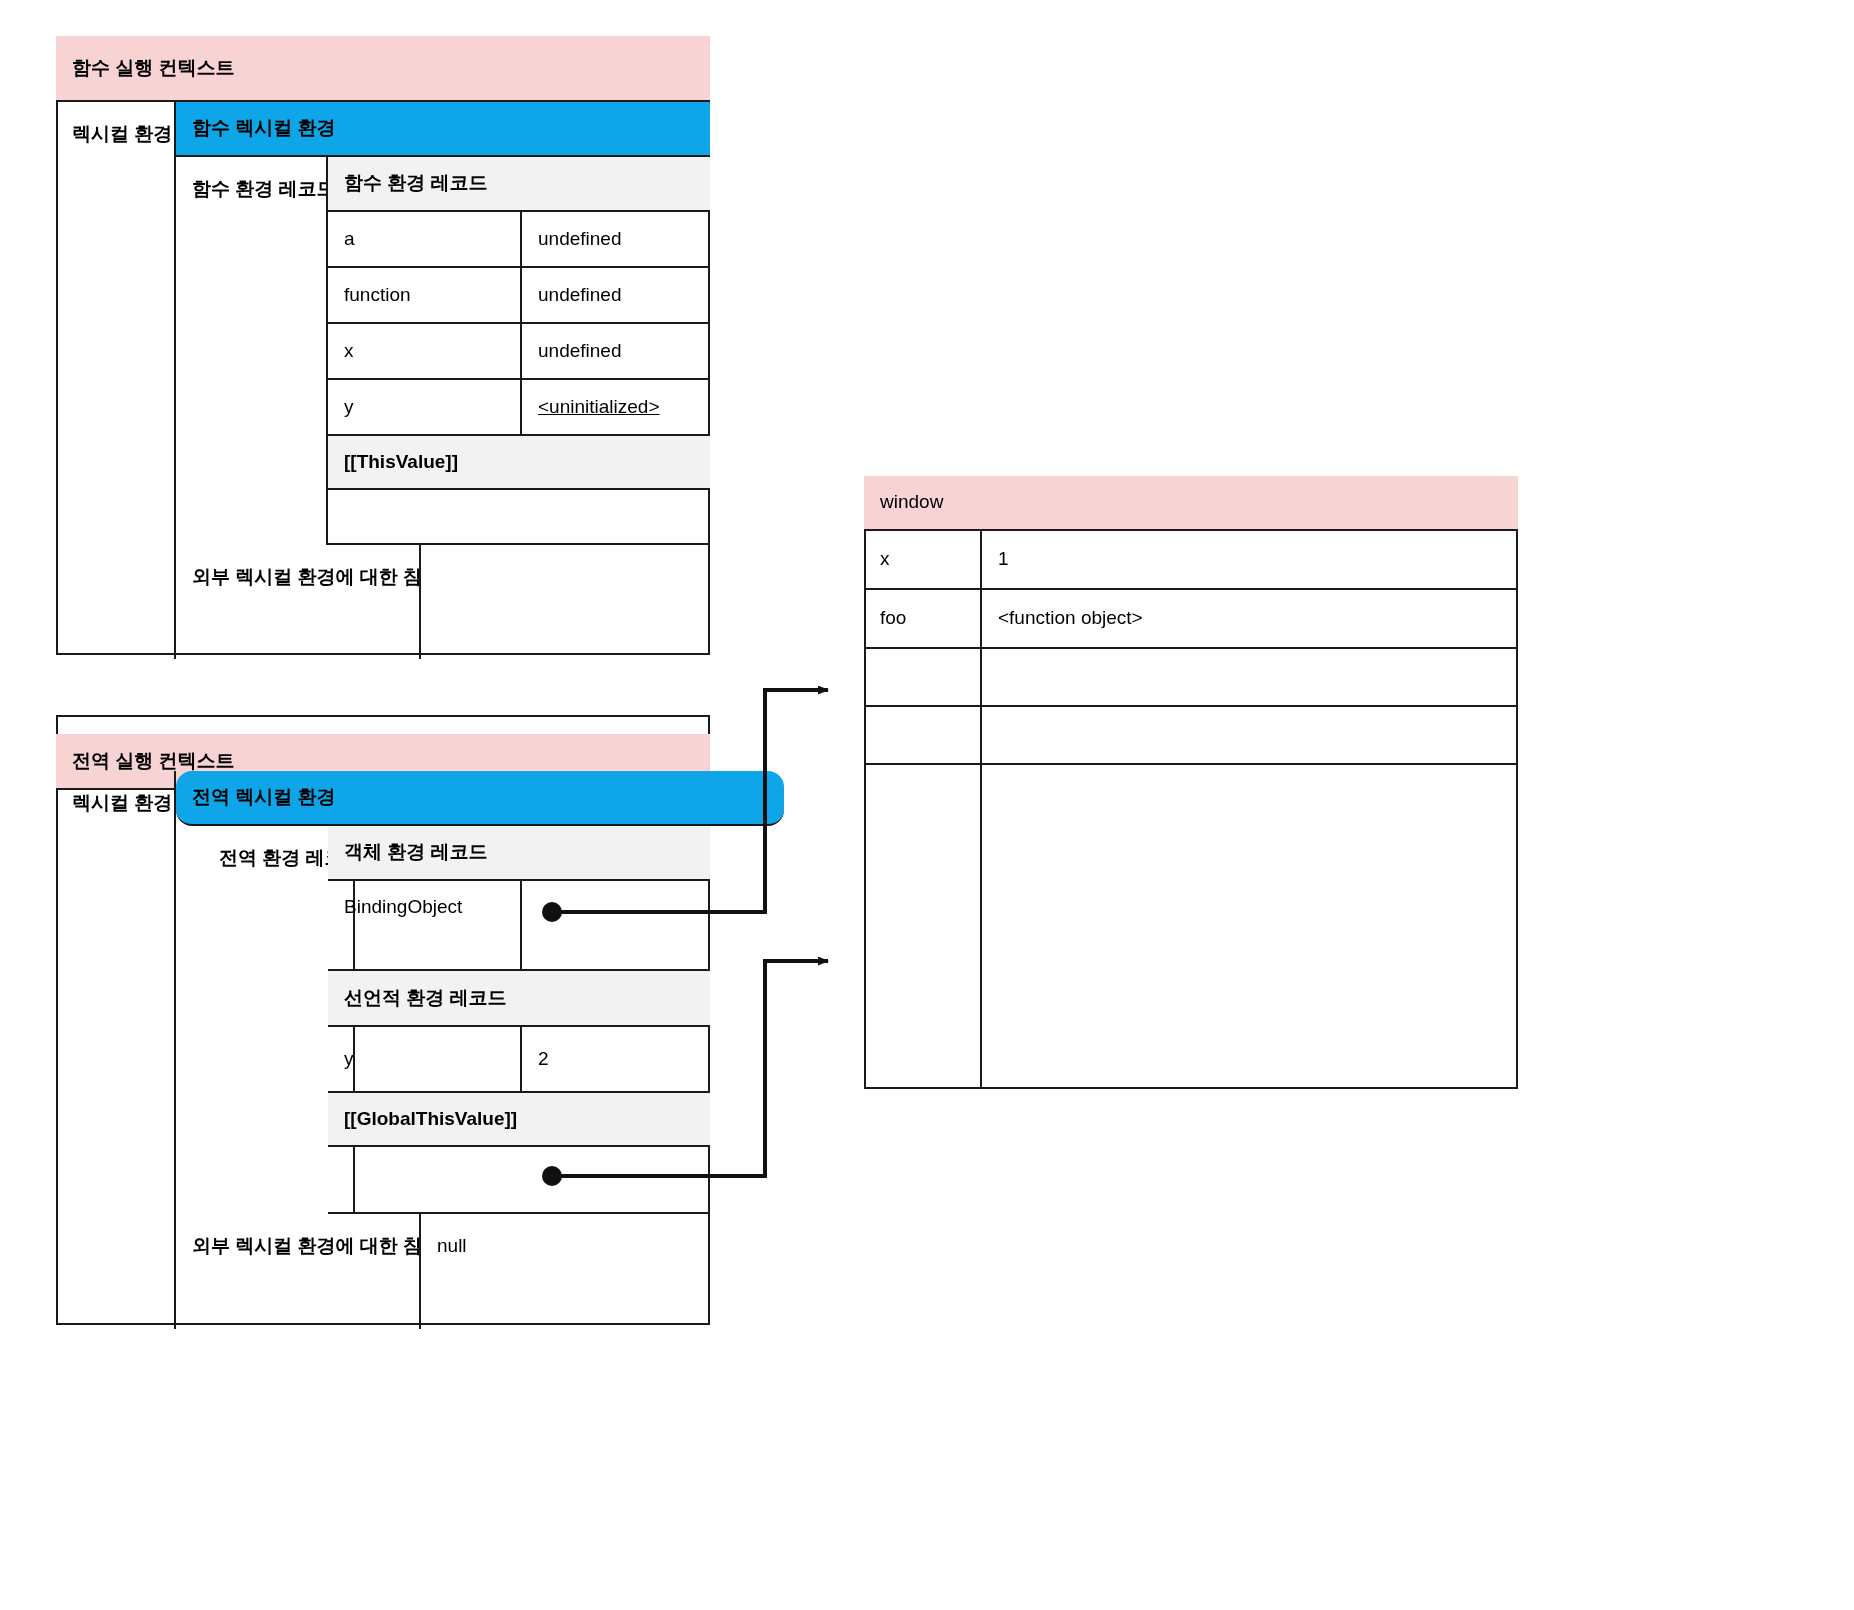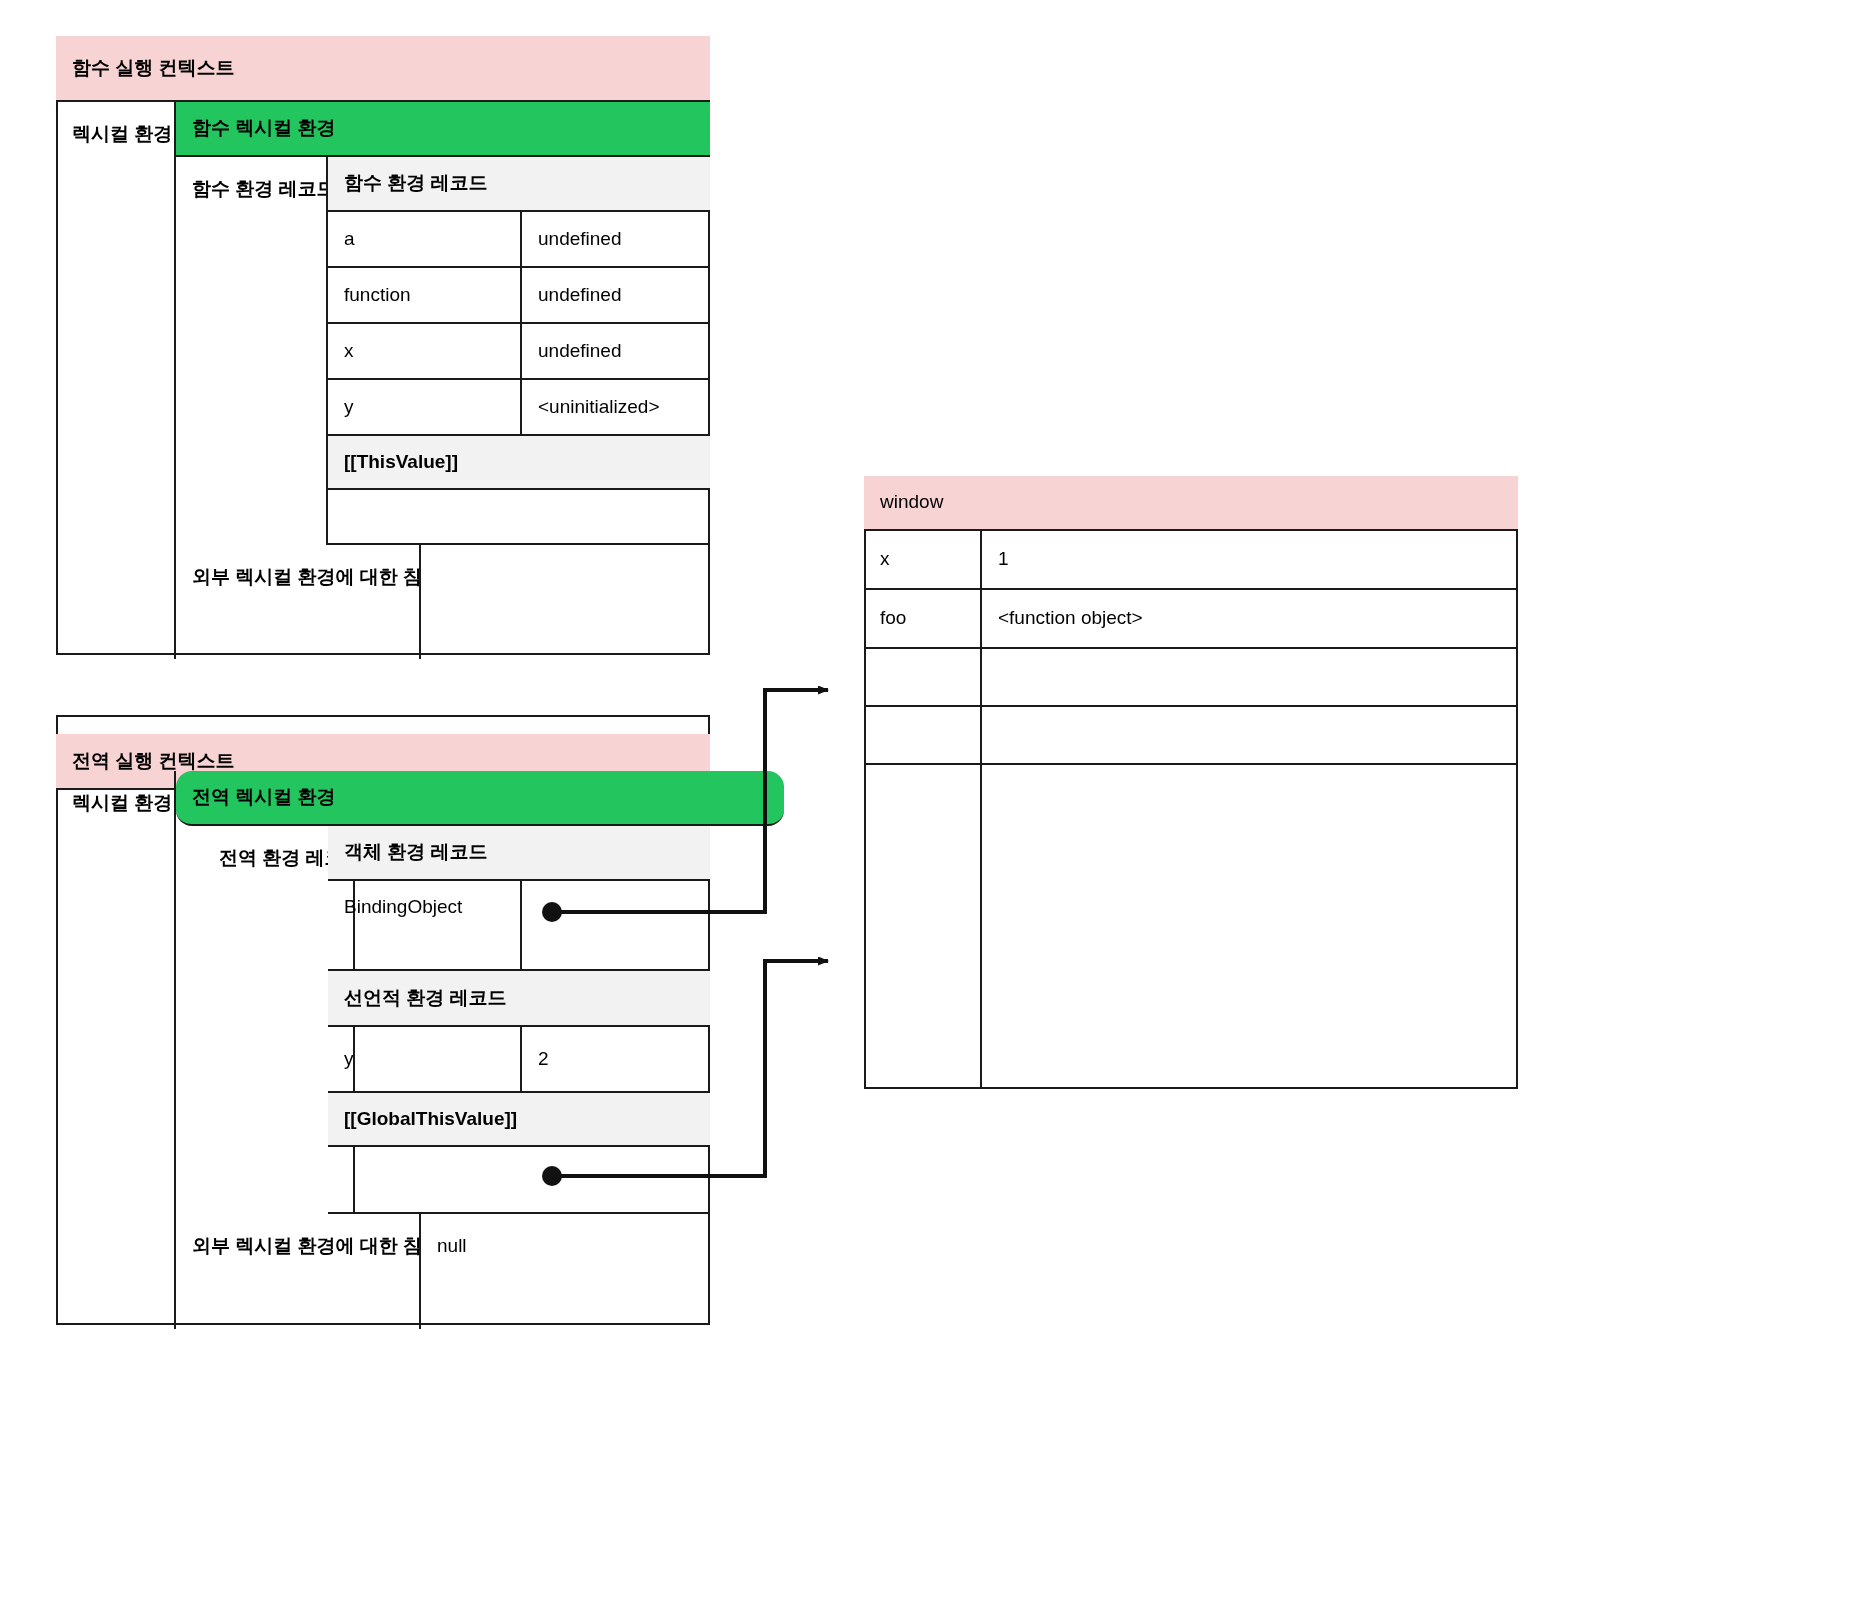--- a/index.html
+++ b/index.html
@@ -33,21 +33,21 @@
     font-size: 19px;
     line-height: 1.3;
     overflow: hidden;
     white-space: nowrap;
   }
   .cell.no-r { border-right: none; }
   .cell.no-b { border-bottom: none; }
   .cell.br { border-right: 2px solid #1a1a1a; }
 
   .hdr-pink   { background: #f8d3d3; }
-  .hdr-lpink  { background: #22c55e; }
+  .hdr-lpink  { background: #0ea5e9; }
   .hdr-grey   { background: #f2f2f2; }
   .bold { font-weight: bold; }
   .kr { font-weight: bold; }
   .top-align { align-items: flex-start; padding-top: 14px; }
 
   
   .dot {
     position: absolute;
     width: 20px; height: 20px;
     background: #111111;
@@ -79,21 +79,21 @@
     <div class="cell br" style="left:270px; top:174px; width:194px; height:56px;">a</div>
     <div class="cell no-r" style="left:464px; top:174px; width:188px; height:56px;">undefined</div>
 
     <div class="cell br" style="left:270px; top:230px; width:194px; height:56px;">function</div>
     <div class="cell no-r" style="left:464px; top:230px; width:188px; height:56px;">undefined</div>
 
     <div class="cell br" style="left:270px; top:286px; width:194px; height:56px;">x</div>
     <div class="cell no-r" style="left:464px; top:286px; width:188px; height:56px;">undefined</div>
 
     <div class="cell br" style="left:270px; top:342px; width:194px; height:56px;">y</div>
-    <div class="cell no-r" style="left:464px; top:342px; width:188px; height:56px;">&lt;uninitialized&gt;</div>
+    <div class="cell no-r" style="left:464px; top:342px; width:188px; height:56px;text-decoration:underline;">&lt;uninitialized&gt;</div>
 
     <div class="cell hdr-grey no-r bold" style="left:270px; top:398px; width:382px; height:54px;">[[ThisValue]]</div>
     <div class="cell no-r" style="left:270px; top:452px; width:382px; height:55px;"></div>
 
     <div class="cell br no-b bold kr" style="left:118px; top:507px; width:245px; height:114px; align-items:flex-start; padding-top:20px;">외부 렉시컬 환경에 대한 참조</div>
     <div class="cell no-r no-b" style="left:363px; top:507px; width:289px; height:114px; align-items:flex-start; padding-top:20px;"></div>
   </div>
 
   <div class="box" style="left:56px; top:715px; width:654px; height:610px;">
 

